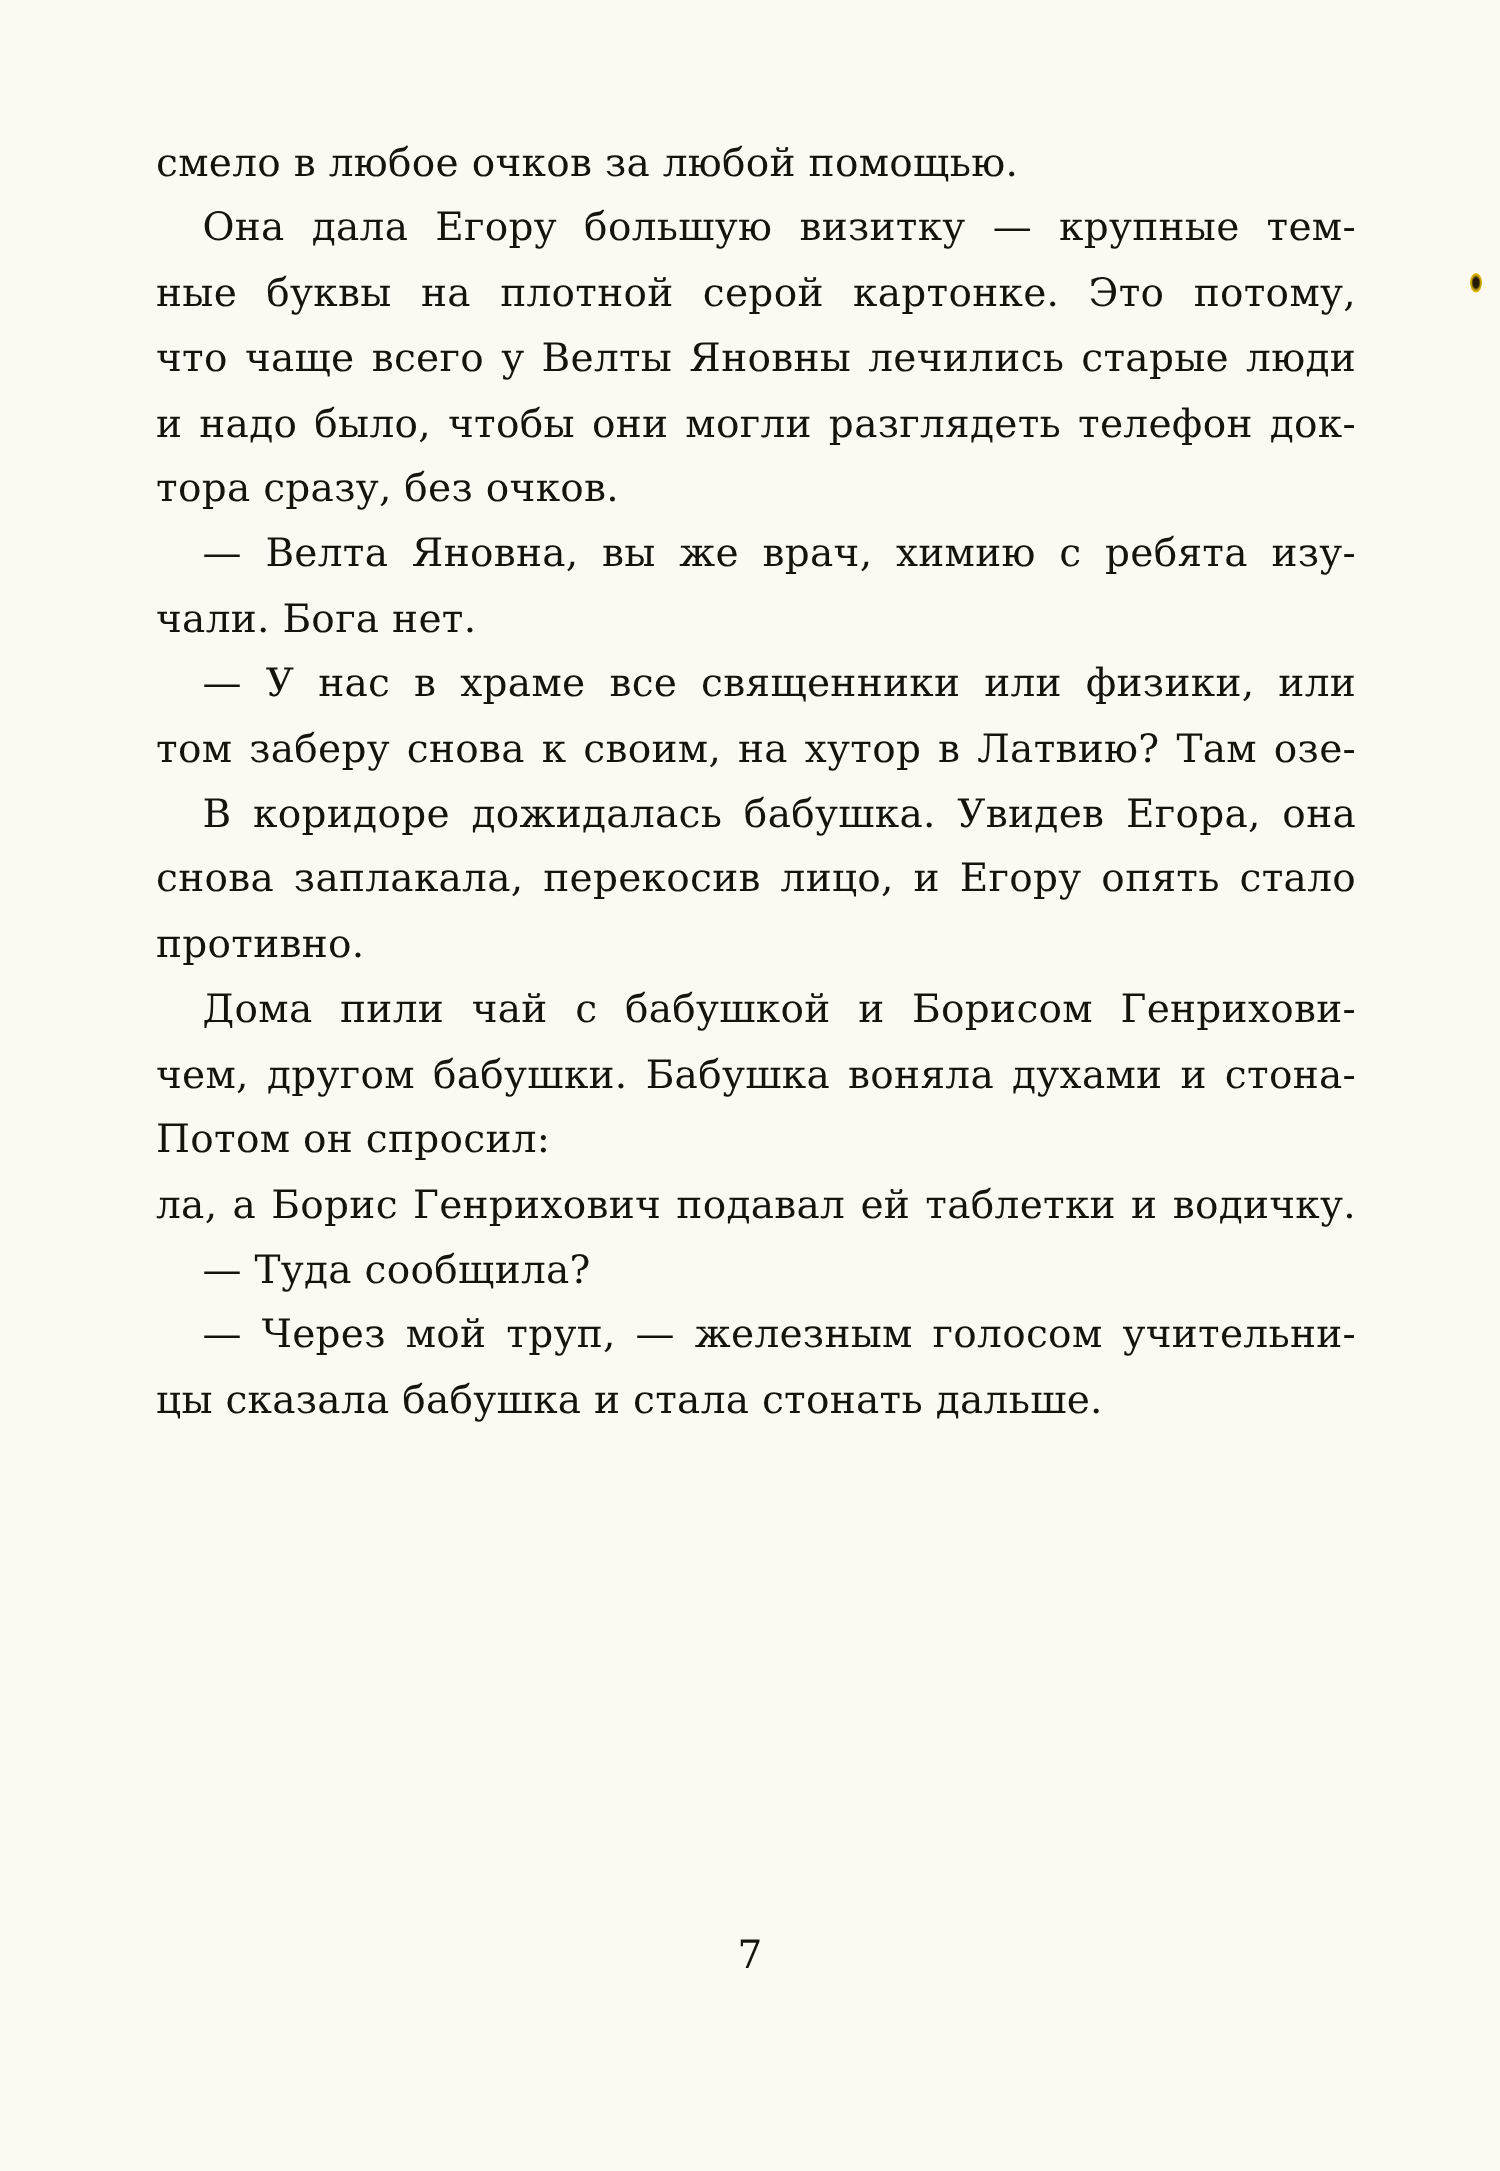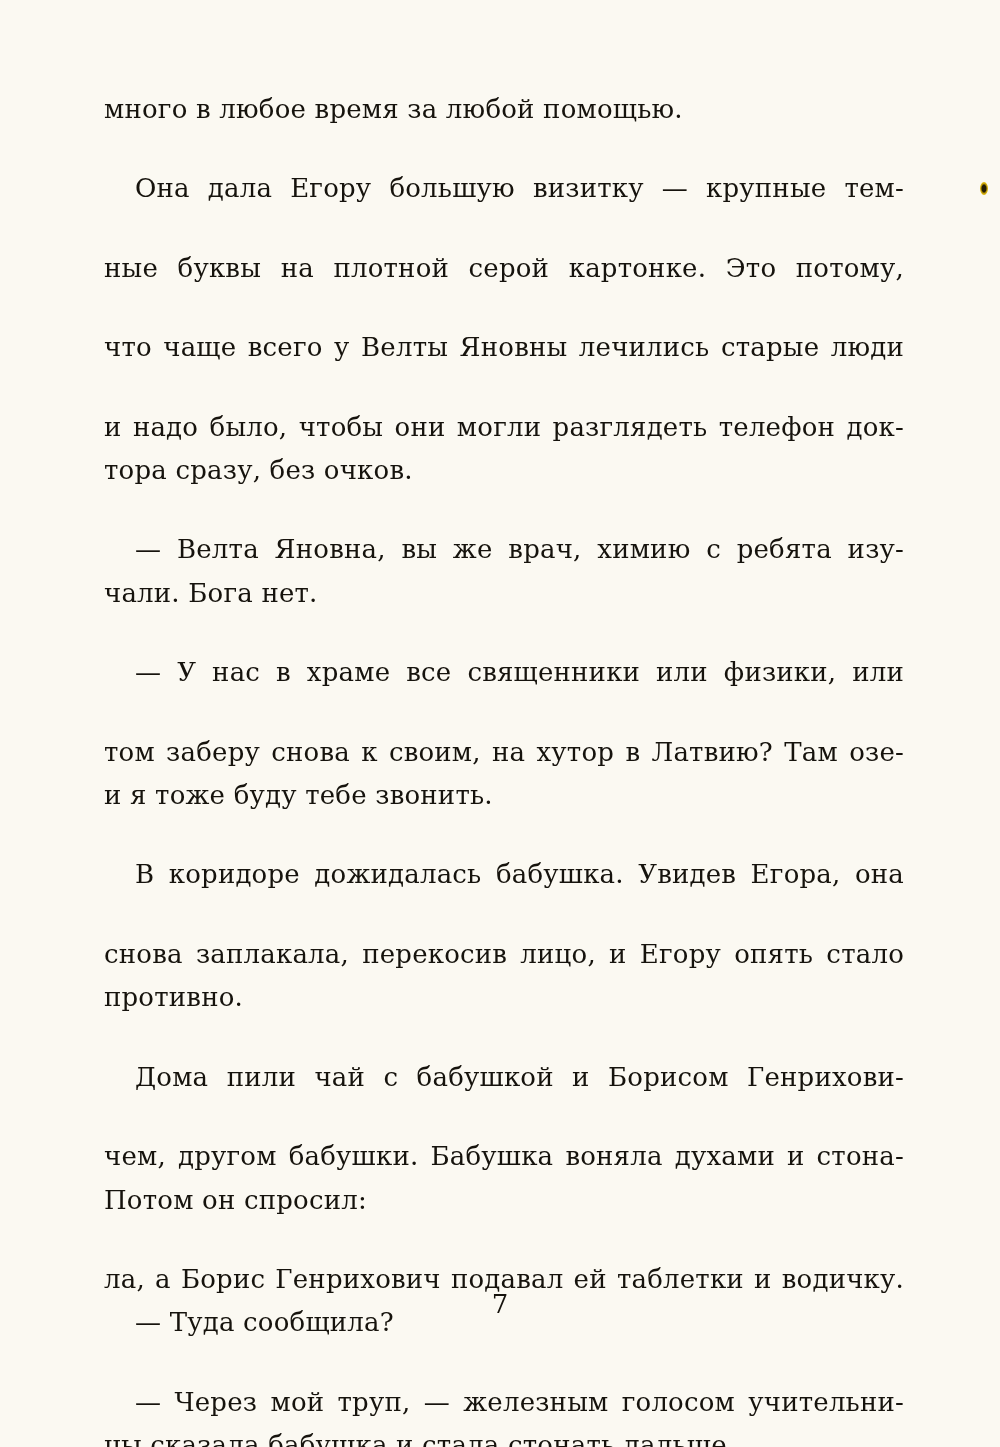--- a/index.html
+++ b/index.html
@@ -21,21 +21,20 @@
     width: 800px;
   }
   .line {
     font-size: 26px;
     line-height: 43.4px;
     letter-spacing: 0.2px;
   }
   .just {
     text-align: justify;
     text-align-last: justify;
-    margin-top: 36px;
   }
   .indent {
     text-indent: 31px;
   }
   .folio {
     position: absolute;
     left: 104px;
     top: 1283px;
     width: 792px;
     text-align: center;
@@ -50,31 +49,30 @@
     height: 13px;
     border-radius: 50%;
     background: radial-gradient(ellipse at center, #221c06 0%, #221c06 35%, #c8a209 55%, #e8c515 75%, rgba(232,197,21,0) 100%);
   }
 </style>
 </head>
 <body style="background: rgb(251, 249, 242); color: rgb(22, 19, 13);">
 
 <div class="page">
   <div class="text-block">
-      <div class="line">много в любое время за любой помощью.</div>
+      <div class="line">смело в любое очков за любой помощью.</div>
       <div class="line just indent">Она дала Егору большую визитку — крупные тем-</div>
       <div class="line just">ные буквы на плотной серой картонке. Это потому,</div>
       <div class="line just">что чаще всего у Велты Яновны лечились старые люди</div>
       <div class="line just">и надо было, чтобы они могли разглядеть телефон док-</div>
       <div class="line">тора сразу, без очков.</div>
       <div class="line just indent">— Велта Яновна, вы же врач, химию с ребята изу-</div>
       <div class="line">чали. Бога нет.</div>
       <div class="line just indent">— У нас в храме все священники или физики, или</div>
       <div class="line just">том заберу снова к своим, на хутор в Латвию? Там озе-</div>
-      <div class="line">и я тоже буду тебе звонить.</div>
       <div class="line just indent">В коридоре дожидалась бабушка. Увидев Егора, она</div>
       <div class="line just">снова заплакала, перекосив лицо, и Егору опять стало</div>
       <div class="line">противно.</div>
       <div class="line just indent">Дома пили чай с бабушкой и Борисом Генрихови-</div>
       <div class="line just">чем, другом бабушки. Бабушка воняла духами и стона-</div>
       <div class="line">Потом он спросил:</div>
       <div class="line just">ла, а Борис Генрихович подавал ей таблетки и водичку.</div>
       <div class="line indent">— Туда сообщила?</div>
       <div class="line just indent">— Через мой труп, — железным голосом учительни-</div>
       <div class="line">цы сказала бабушка и стала стонать дальше.</div>

